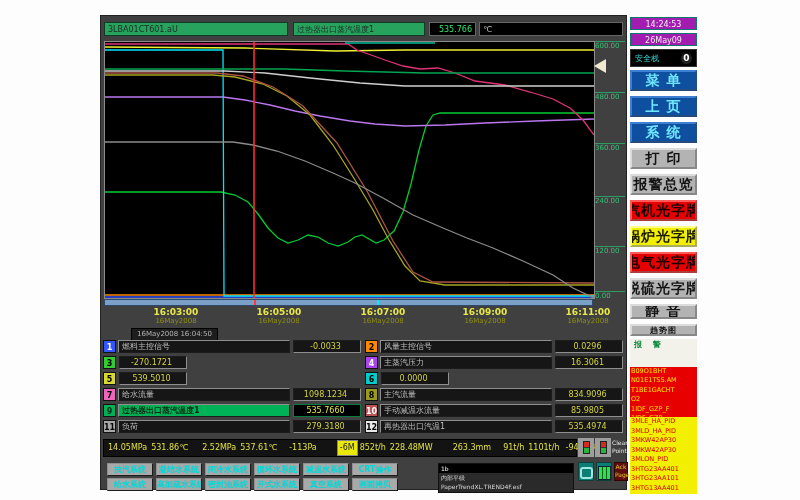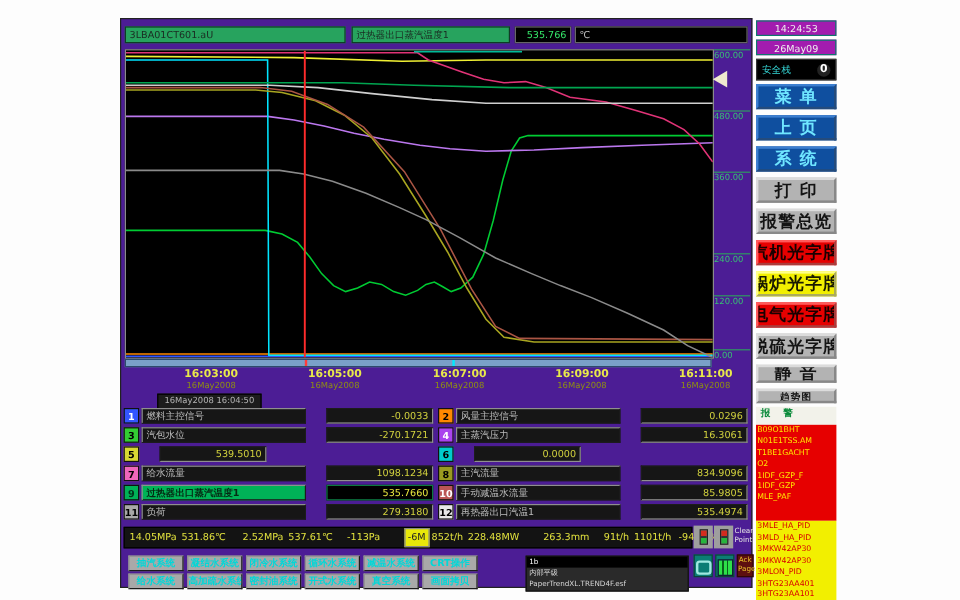--- a/index.html
+++ b/index.html
@@ -1,19 +1,19 @@
 <!DOCTYPE html>
 <html><head>
 <meta charset="utf-8">
 <style>
   html,body{margin:0;padding:0;background:#ffffff;}
   .screen{position:relative;width:800px;height:500px;background:#fdfdfd;overflow:hidden;
           font-family:"DejaVu Sans",sans-serif;-webkit-font-smoothing:none;}
   
-  .window{position:absolute;left:100px;top:15px;width:527px;height:475px;background:#4c1d95;
+  .window{position:absolute;left:100px;top:15px;width:527px;height:475px;background:#404040;
           border:1px solid #222;box-sizing:border-box;}
   .bev-out{border:1px solid;border-color:#8f8f8f #1c1c1c #1c1c1c #8f8f8f;}
   .bev-in{border:1px solid;border-color:#1c1c1c #8f8f8f #8f8f8f #1c1c1c;}
   .hfield{position:absolute;top:6px;height:14px;line-height:13px;font-size:8px;overflow:hidden;
           white-space:nowrap;box-sizing:border-box;padding-left:3px;}
   .hgreen{background:#27a35e;color:#1b2b22;border:1px solid #0f3b27;}
   .hblack{background:#000;border:1px solid #666;}
   
   .plot{position:absolute;left:3px;top:25px;width:489px;height:256px;background:#000;
         border:1px solid #8a8a8a;box-sizing:content-box;}
@@ -35,22 +35,22 @@
              font-size:7px;line-height:9px;padding:1px 5px;border:1px solid #000;}
   
   .legend{position:absolute;left:2px;top:324px;width:523px;}
   .leg-col{position:absolute;top:0;width:258px;}
   .leg-col.left{left:0;} .leg-col.right{left:262px;}
   .leg-row{display:flex;height:13px;margin-bottom:3px;align-items:stretch;}
   .chip{width:13px;font-size:8px;font-weight:bold;text-align:center;line-height:13px;
         box-sizing:border-box;border:1px solid #111;}
   .leg-label{flex:1;margin-left:2px;background:#161616;color:#bdbdbd;font-size:8px;
              line-height:11px;padding-left:3px;box-sizing:border-box;overflow:hidden;white-space:nowrap;}
-  .leg-value{width:89px;margin-left:17px;background:#161616;color:#d3d33e;font-size:8px;
-             line-height:11px;text-align:right;padding-right:3px;box-sizing:border-box;overflow:hidden;}
+  .leg-value{width:68px;margin-left:3px;background:#161616;color:#d3d33e;font-size:8px;
+             line-height:11px;text-align:center;padding-right:3px;box-sizing:border-box;overflow:hidden;}
   .leg-row.hl .leg-label{background:#00b257;color:#052b14;font-weight:bold;}
   .leg-row.hl .leg-value{background:#000;color:#e9e93f;border-color:#0c7a41 #0c7a41 #0c7a41 #0c7a41;}
   
   .statusbar{position:absolute;left:2px;top:423px;width:474px;height:18px;background:#131313;
              border:1px solid #000;display:flex;align-items:center;padding:0 2px;box-sizing:border-box;}
   .scell{color:#e2e23e;font-size:8px;line-height:14px;padding:0 2px;white-space:nowrap;}
   .scell.hl{background:#e8e80a;color:#222;border:1px solid #888;}
   .scell:nth-child(3){margin-left:10px;} .scell:nth-child(5){margin-left:8px;}
   .scell:nth-child(6){margin-left:18px;} .scell:nth-child(9){margin-left:16px;}
   .scell:nth-child(10){margin-left:8px;} .scell:nth-child(12){margin-left:2px;}
@@ -84,23 +84,23 @@
   .sb-safety .val{color:#fff;font-size:9px;font-weight:bold;background:#222;border-radius:50%;
                   width:11px;height:11px;line-height:11px;text-align:center;}
   .sb-btn{height:21px;margin-bottom:5px;font-size:14px;font-weight:bold;text-align:center;
           display:flex;align-items:center;justify-content:center;box-sizing:border-box;
           letter-spacing:1px;white-space:nowrap;overflow:hidden;}
   .sb-btn.blue{background:#0f4f9f;color:#6fe6ff;border:2px outset #3d7fd0;}
   .sb-btn.gray{background:#b3b3b3;color:#141414;border:2px outset #dcdcdc;}
   .sb-btn.red{background:#e60000;color:#1a0000;border:2px outset #ff5a5a;}
   .sb-btn.yellow{background:#f2ef00;color:#1a1a00;border:2px outset #ffff8a;}
   .sb-btn.small{height:15px;} .sb-btn.tiny{height:12px;margin-bottom:3px;font-size:8px;}
-  .alarm-head{height:15px;background:#f2f2ea;color:#0a8a3a;font-size:8px;font-weight:bold;
+  .alarm-head{height:28px;background:#f2f2ea;color:#0a8a3a;font-size:8px;font-weight:bold;
               line-height:11px;text-align:left;padding-left:4px;letter-spacing:4px;box-sizing:border-box;}
-  .alarm-red{background:#e60000;height:80px;overflow:hidden;}
+  .alarm-red{background:#e60000;height:50px;overflow:hidden;}
   .alarm-red div{color:#ffe400;font-size:6.5px;line-height:9.4px;padding-left:1px;white-space:nowrap;}
   .alarm-yellow{background:#f2ef00;height:77px;overflow:hidden;}
   .alarm-yellow div{color:#d80000;font-size:6.5px;line-height:9.5px;padding-left:1px;white-space:nowrap;}
 </style>
 </head>
 <body>
 
 <div class="screen">
 
   <div class="window">
@@ -125,21 +125,21 @@
           <polyline points="0,100 128,100 148,103 172,109 200,119 228,131 250,141 278,156 308,173 338,186 362,196 388,206 418,219 448,233 468,246 489,256" fill="none" stroke="#8a8a8a" stroke-width="1.3"></polyline>
           <polyline points="0,29 120,29 160,31 205,36 255,41 300,44 489,44" fill="none" stroke="#cfcfcf" stroke-width="1.3"></polyline>
           <polyline points="240,1 330,1" fill="none" stroke="#00bb99" stroke-width="1.3"></polyline>
           <line x1="149" x2="149" y1="0" y2="256" stroke="#ff2b2b" stroke-width="1.6"></line>
         </svg>
     </div>
     <div class="yscale">
         <div class="ytick" style="top: 0px;">600.00</div>
         <div class="ytick" style="top: 51px;">480.00</div>
         <div class="ytick" style="top: 102px;">360.00</div>
-        <div class="ytick" style="top: 170px;">240.00</div>
+        <div class="ytick" style="top: 155px;">240.00</div>
         <div class="ytick" style="top: 205px;">120.00</div>
         <div class="ytick" style="top: 250px;">0.00</div>
       </div>
     <div class="slider-tri"></div>
 
     <div class="scrollbar">
       <div class="sb-tick" style="left:149px;background:#ff3b3b;"></div>
       <div class="sb-tick" style="left:272px;background:#00eaff;"></div>
     </div>
 
@@ -169,21 +169,20 @@
 
     <div class="legend">
       <div class="leg-col left">
           <div class="leg-row">
             <div class="chip" style="background: rgb(51, 85, 255); color: rgb(255, 255, 255);">1</div>
             <div class="leg-label bev-out">燃料主控信号</div>
             <div class="leg-value bev-in">-0.0033</div>
           </div>
           <div class="leg-row">
             <div class="chip" style="background: rgb(51, 204, 51); color: rgb(0, 0, 0);">3</div>
-            <div class="leg-label bev-out">汽包水位</div>
             <div class="leg-value bev-in">-270.1721</div>
           </div>
           <div class="leg-row">
             <div class="chip" style="background: rgb(216, 216, 50); color: rgb(0, 0, 0);">5</div>
             <div class="leg-value bev-in">539.5010</div>
           </div>
           <div class="leg-row">
             <div class="chip" style="background: rgb(238, 102, 187); color: rgb(0, 0, 0);">7</div>
             <div class="leg-label bev-out">给水流量</div>
             <div class="leg-value bev-in">1098.1234</div>

